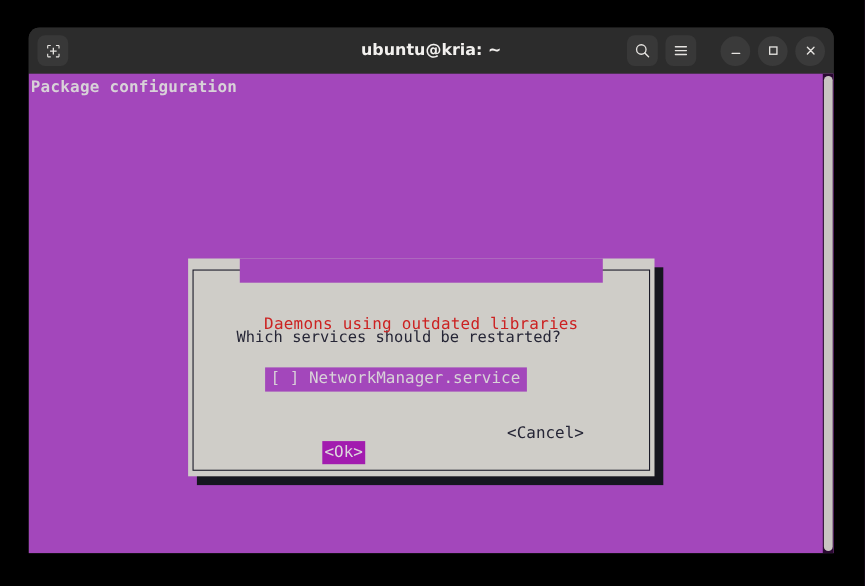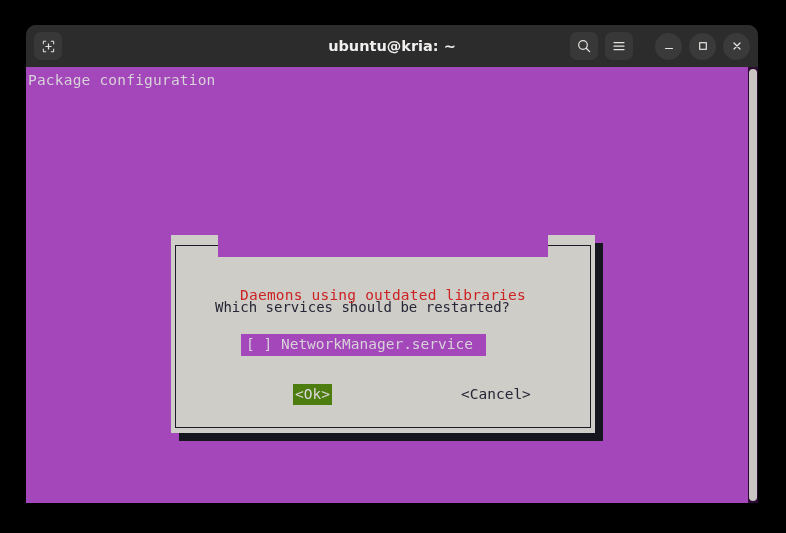--- a/index.html
+++ b/index.html
@@ -92,20 +92,21 @@
 
   .term-text {
     position: absolute;
     left: 2px;
     top: 4px;
     color: #d8d2d8;
     font-size: 14.5px;
     line-height: 19px;
     letter-spacing: 0.2px;
     white-space: pre;
+    font-weight: bold;
   }
 
   .scrollbar-track {
     position: absolute;
     right: 0px;
     top: 0;
     width: 10px;
     height: 436px;
     background: #2b0a33;
   }
@@ -192,42 +193,43 @@
   }
 
   .dlg-item {
     position: absolute;
     left: 70px;
     top: 99px;
     background: #A347BB;
     color: #d8d2d8;
     font-size: 14.5px;
     line-height: 19px;
-    padding: 1px 13px 2px 5px;
+    padding: 1px 6px 2px 5px;
     white-space: pre;
   }
 
   .dlg-buttons {
     position: absolute;
     left: 0;
     top: 149px;
     width: 424px;
     height: 22px;
   }
   .btn {
     position: absolute;
     font-size: 14.5px;
     line-height: 19px;
     white-space: pre;
     padding: 1px 2px;
   }
   .btn-ok {
     left: 122px;
-    background: #4d7c0f;
+    background: #a21caf;
     color: #ded8de;
+    margin-top: 17px;
   }
   .btn-cancel {
     left: 288px;
     color: #262636;
     background: transparent;
   }
 </style>
 </head>
 <body>
 

